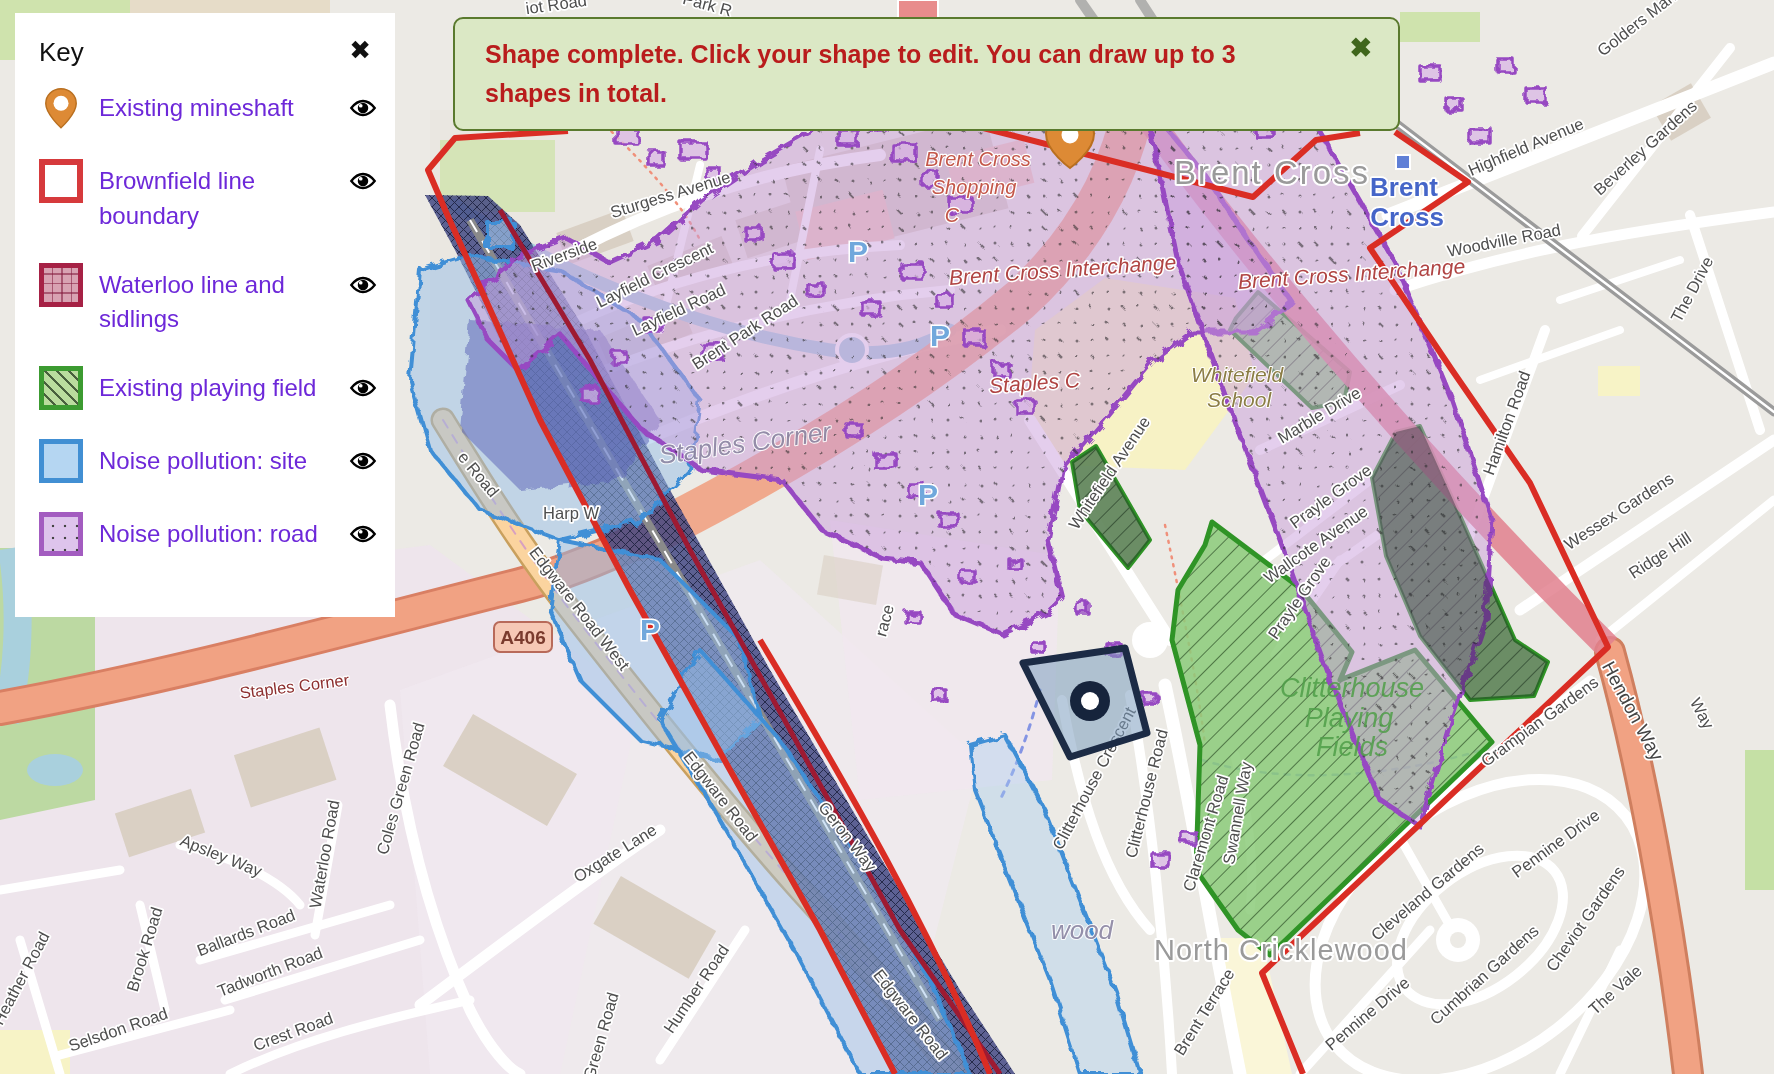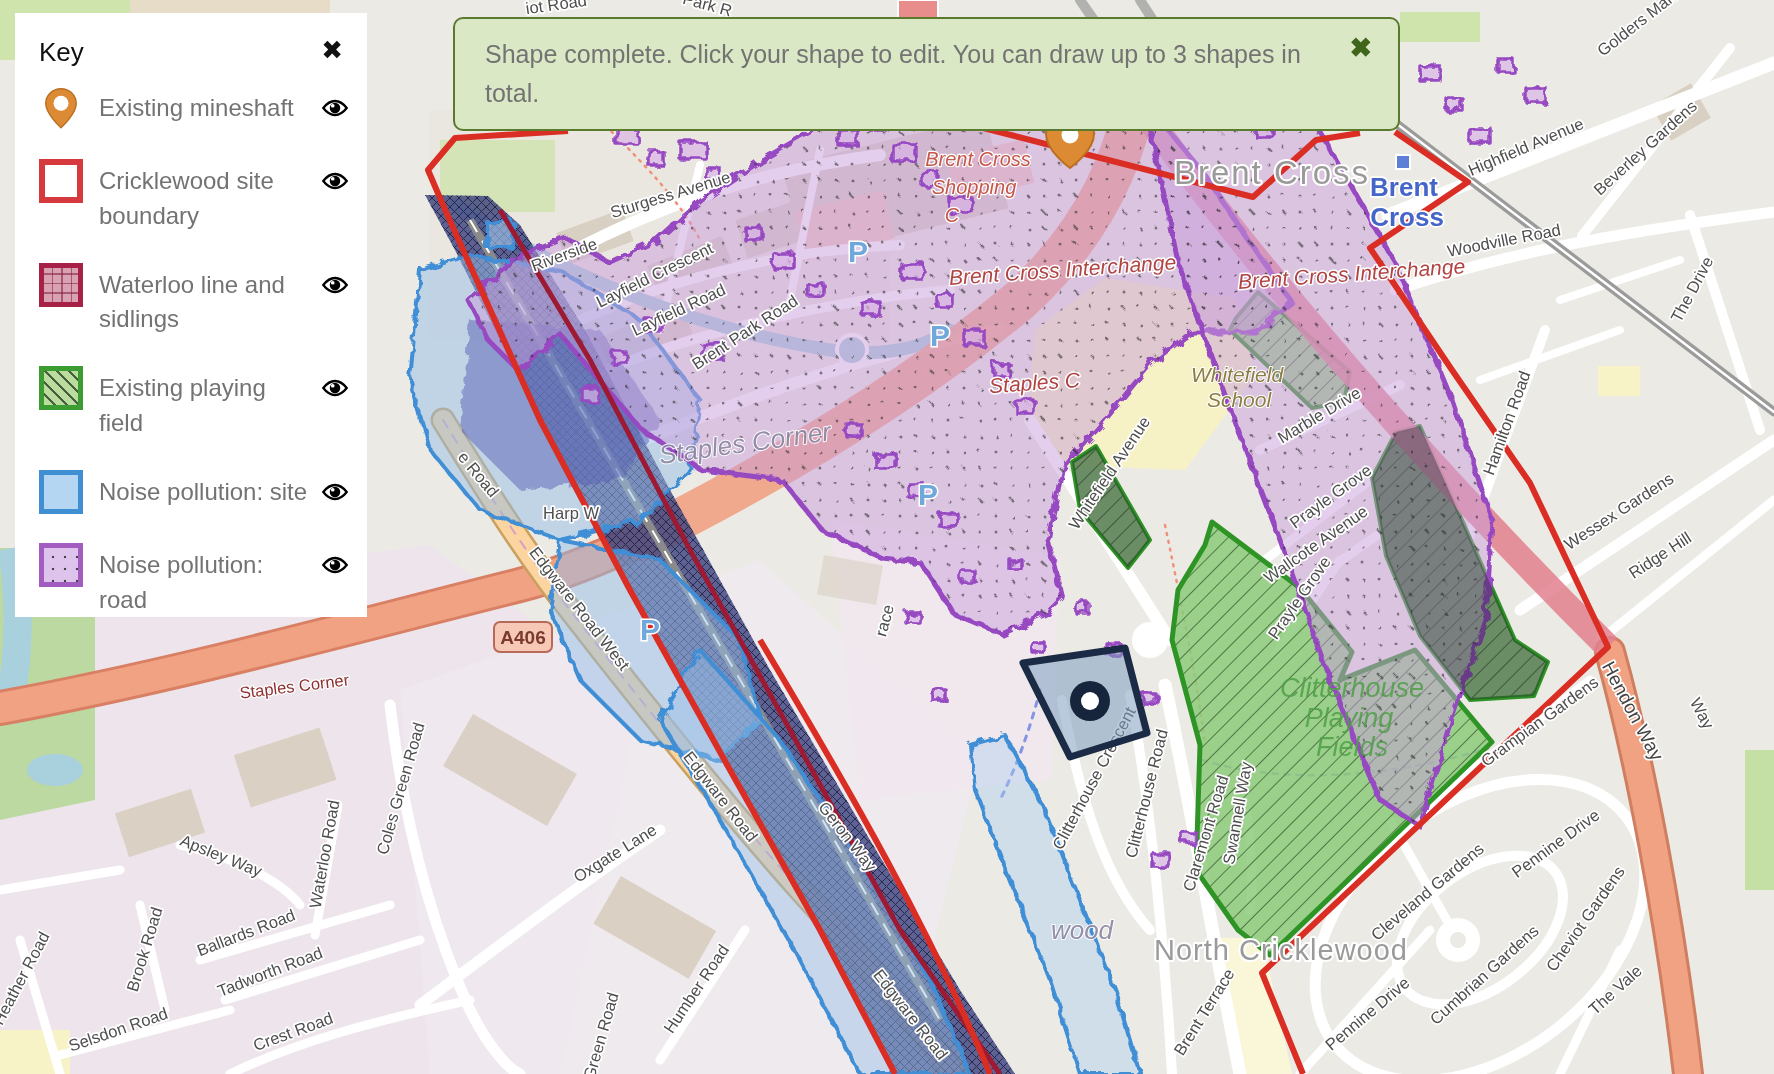--- a/index.html
+++ b/index.html
@@ -18,46 +18,46 @@
   .rr{font-size:21px;font-style:italic;fill:#b04443;stroke-width:3px;}
   .shop{font-size:20px;font-style:italic;fill:#c4574a;stroke-width:2.5px;}
   .tn{font-size:16.5px;fill:#8d2f2f;stroke-width:2.5px;}
   .gf{font-size:27px;font-style:italic;fill:#4f9e48;stroke-width:0;opacity:.85;}
   .sch{font-size:21px;font-style:italic;fill:#8b7d45;stroke-width:2px;}
   .ghost{font-size:26px;font-style:italic;fill:#8d87a3;stroke-width:2px;opacity:.9;}
   .pk{font-size:30px;font-weight:bold;fill:#71a8dc;text-anchor:middle;
       paint-order:stroke;stroke:#fff;stroke-width:3px;}
 
   
-  #key-panel{position:absolute;left:15px;top:13px;width:352px;height:604px;
+  #key-panel{position:absolute;left:15px;top:13px;width:380px;height:604px;
       background:#fff;z-index:20;box-sizing:border-box;padding:20px 14px 20px 24px;}
   #key-head{display:flex;align-items:flex-start;justify-content:space-between;}
   #key-title{font-size:26px;color:#111;margin:4px 0 18px 0;font-weight:normal;}
   #key-close{font-size:26px;color:#111;cursor:pointer;line-height:1;padding:4px 10px 4px 4px;}
   .lg-row{display:flex;align-items:flex-start;margin-bottom:29px;}
   .lg-swatch{width:44px;height:44px;box-sizing:border-box;flex:0 0 44px;margin-right:16px;}
-  .lg-label{flex:1;font-size:24px;color:#737373;line-height:1.45;padding-top:5px;}
+  .lg-label{flex:1;font-size:24px;color:#6d28d9;line-height:1.45;padding-top:5px;}
   .lg-eye{flex:0 0 34px;margin-left:6px;padding-top:8px;cursor:pointer;}
   .sw-brownfield{border:6px solid #d63a3c;background:#fff;}
   .sw-railway{border:5px solid #a62145;background-color:#d8a2b2;
      background-image:repeating-linear-gradient(0deg,transparent 0 8px,rgba(130,25,60,.55) 8px 9.5px),
                       repeating-linear-gradient(90deg,transparent 0 8px,rgba(130,25,60,.55) 8px 9.5px);}
   .sw-playing-field{border:5px solid #3c9b31;background-color:#badc9e;
      background-image:repeating-linear-gradient(45deg,transparent 0 7px,#49603e 7px 8.5px);}
   .sw-noise-rail{border:5px solid #418fd3;background:#b5d6f2;}
   .sw-noise-road{border:5px solid #a35cc0;background-color:#dec4ec;
      background-image:radial-gradient(circle,#444 1.3px,transparent 1.6px);
      background-size:12px 12px;background-position:3px 3px;}
   .sw-mineshaft{border:none;background:none;}
 
   
   #banner{position:absolute;left:453px;top:17px;width:947px;min-height:111px;
      box-sizing:border-box;background:#dbe8c5;border:2px solid #5a7a2e;border-radius:10px;
      z-index:30;padding:16px 80px 16px 30px;}
-  #banner-text{font-size:25px;color:#737373;line-height:1.55;}
+  #banner-text{font-size:25px;color:#b91c1c;line-height:1.55;font-weight:bold;}
   #banner-close{position:absolute;right:26px;top:16px;font-size:27px;color:#40661c;
      font-weight:bold;cursor:pointer;line-height:1;}
 </style>
 </head>
 <body>
 
 <svg id="map" viewBox="0 0 1774 1074">
   <defs>
     <pattern id="dots" width="16" height="16" patternUnits="userSpaceOnUse">
       <circle cx="4" cy="4" r="1.5" fill="#2b2b2b"></circle>
@@ -389,21 +389,21 @@
       <svg width="32" height="28" viewBox="0 0 32 32">
         <path d="M16 8C9.2 8 4 14.2 2.6 16 4 17.8 9.2 24 16 24s12-6.2 13.4-8C28 14.2 22.8 8 16 8z" fill="none" stroke="#000" stroke-width="2.6"></path>
         <circle cx="16" cy="16" r="6" fill="#000"></circle>
         <circle cx="13.4" cy="13.4" r="2.1" fill="#fff"></circle>
       </svg>
     </div>
   </div>
 
   <div class="lg-row">
     <div class="lg-swatch sw-brownfield"></div>
-    <div class="lg-label">Cricklewood site boundary</div>
+    <div class="lg-label">Brownfield line boundary</div>
     <div class="lg-eye">
       <svg width="32" height="28" viewBox="0 0 32 32">
         <path d="M16 8C9.2 8 4 14.2 2.6 16 4 17.8 9.2 24 16 24s12-6.2 13.4-8C28 14.2 22.8 8 16 8z" fill="none" stroke="#000" stroke-width="2.6"></path>
         <circle cx="16" cy="16" r="6" fill="#000"></circle>
         <circle cx="13.4" cy="13.4" r="2.1" fill="#fff"></circle>
       </svg>
     </div>
   </div>
 
   <div class="lg-row">

